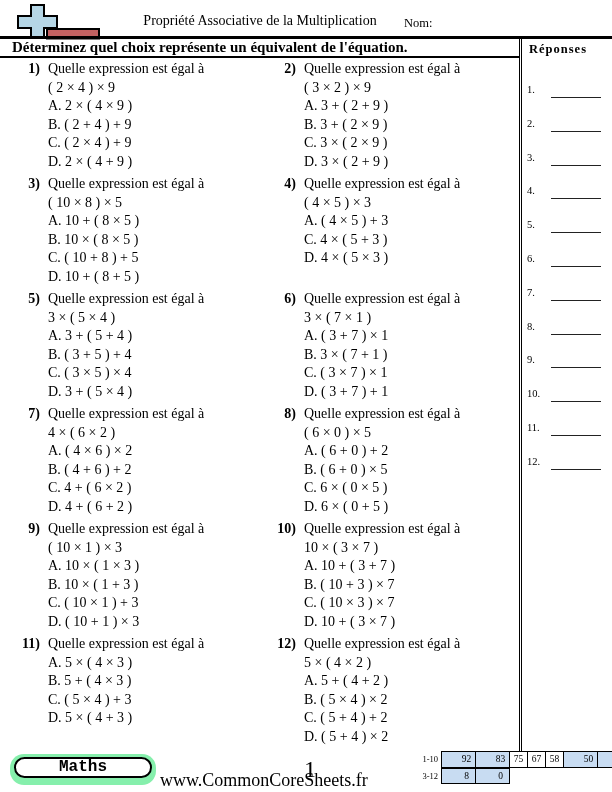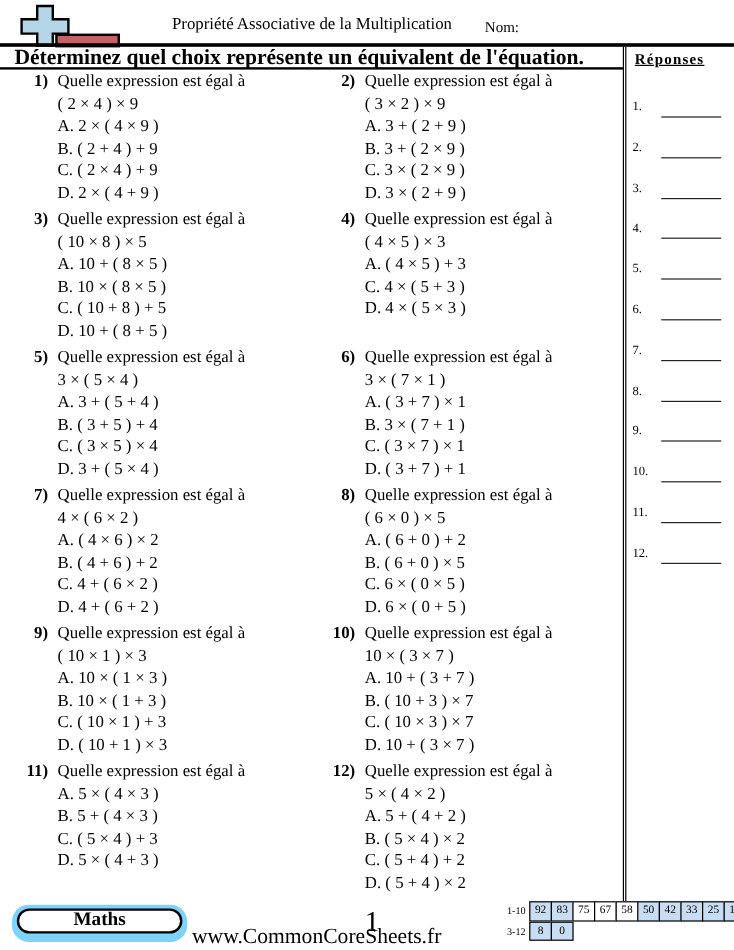--- a/index.html
+++ b/index.html
@@ -10,62 +10,62 @@
   }
   
   .hdr-icon { position:absolute; left:8px; top:2px; }
   .hdr-title { position:absolute; left:110px; top:13px; width:300px; text-align:center; font-size:14px; }
   .hdr-nom { position:absolute; left:404px; top:16px; font-size:12.5px; }
   .hdr-rule { position:absolute; left:0; top:36px; width:612px; height:2.5px; background:#000; }
   
   .instruction {
     position:absolute; left:0; top:38.5px; width:520px; height:19px;
     border-bottom:2px solid #000; box-sizing:border-box;
-    font-weight:bold; font-size:18px; line-height:17px; padding-left:12px;
+    font-weight:bold; font-size:15px; line-height:17px; padding-left:12px;
   }
   
   .sep {
     position:absolute; left:519px; top:38.5px; width:2.5px; height:714px;
     border-left:1.5px solid #000; border-right:1.5px solid #000; box-sizing:border-box;
   }
   .ans-heading {
     position:absolute; left:529px; top:42px; font-size:12.5px; font-weight:bold;
-    text-decoration:underline; letter-spacing:1px;
+    letter-spacing:1px;
   }
   .answers { position:absolute; left:527px; top:72px; width:82px; }
   .ans-item { height:33.8px; box-sizing:border-box; padding-top:12px; display:flex; }
   .ans-num { font-size:10.5px; width:20px; flex:none; }
   .ans-line { flex:0 0 50px; height:13px; border-bottom:1.5px solid #222; margin-left:4px; }
   
   .main {
     position:absolute; left:6px; top:60px; width:514px;
     display:grid; grid-template-columns:256px 256px; grid-auto-rows:115px;
   }
   .q { display:flex; font-size:14px; }
   .q-num { width:34px; flex:none; text-align:right; padding-right:8px; font-weight:bold; line-height:18px; }
   .q-body { line-height:18.5px; }
   
-  .maths-badge { position:absolute; left:10px; top:754px; width:146px; height:31px; background:#7dd3fc; border-radius:14px; }
+  .maths-badge { position:absolute; left:10px; top:754px; width:146px; height:31px; background:#86efac; border-radius:14px;font-family:Liberation Mono, monospace; }
   .maths-inner {
     position:absolute; left:4px; top:3px; right:4px; height:21px; box-sizing:border-box;
     background:#fff; border:2.5px solid #000; border-radius:11px;
     text-align:center; font-weight:bold; font-size:16px; line-height:16px;
   }
   .website { position:absolute; left:160px; top:770px; font-size:18px; }
   .page-num { position:absolute; left:280px; top:756px; width:60px; text-align:center; font-size:24px; }
   .grade-table { position:absolute; left:402px; top:751px; }
   .gt-row { display:flex; height:16.5px; }
   .gt-label { width:36px; flex:none; text-align:right; font-size:8.5px; line-height:16.5px; padding-right:4px; }
   .gt-cells { display:flex; }
   .grid-cell {
     width:17px; height:14.5px; flex:none; box-sizing:content-box;
     border:1px solid #000; margin-left:-1px;
     font-size:9.5px; text-align:center; line-height:14.5px; background:#fff;
   }
-  .grid-cell[data-hl="1"] { background:var(--cell-hl,#c8dcf2); }
+  .grid-cell[data-hl="1"] { background:var(--cell-hl,#c8dcf2);padding-left:16px; }
 </style>
 </head>
 <body>
 
 <div class="page" style="--cell-hl: #c8dcf2;">
 
   <div class="hdr-icon">
     <svg width="95" height="38" viewBox="0 0 95 38" aria-hidden="true">
       <path d="M23 3 h13 v11 h13 v12 h-13 v10 h-13 V26 H10 V14 h13 z" fill="#b5d6e6" stroke="#000" stroke-width="2" stroke-linejoin="miter"></path>
       <rect x="39" y="27" width="52" height="9.5" fill="#c26262" stroke="#000" stroke-width="2"></rect>

